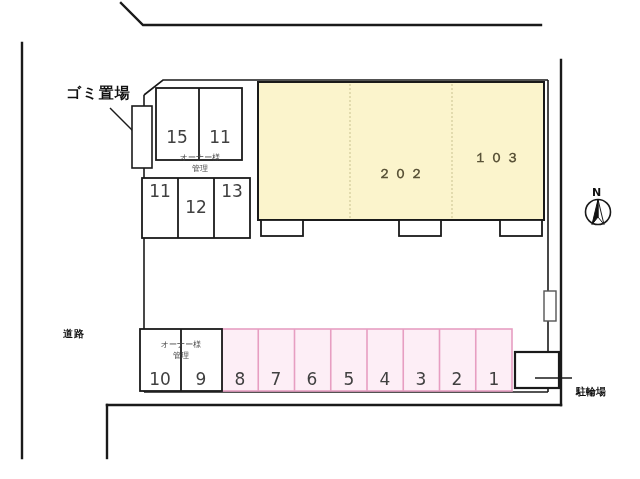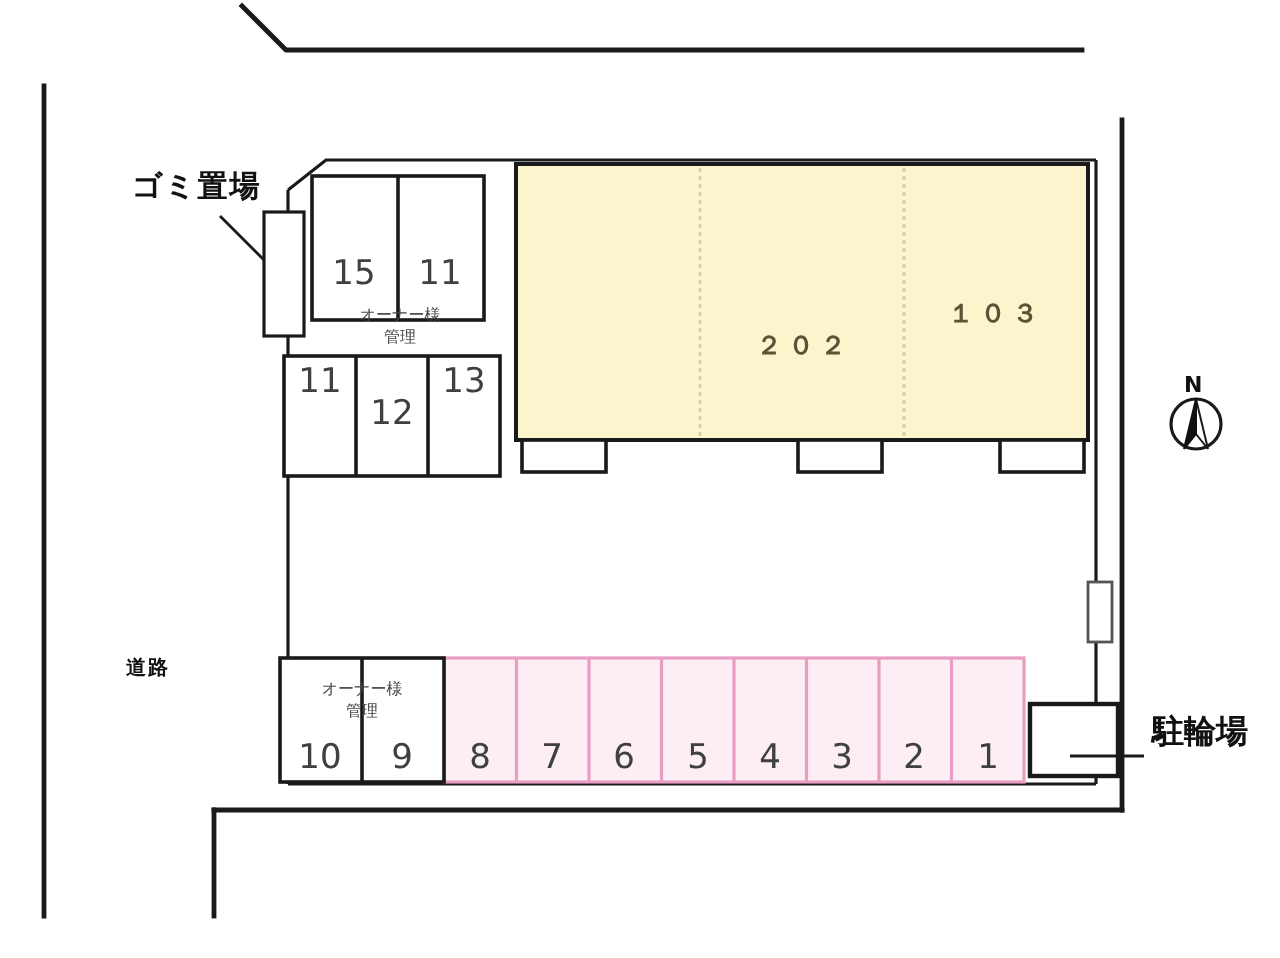--- a/index.html
+++ b/index.html
@@ -88,21 +88,21 @@
       <circle cx="598" cy="212" r="12.5" fill="#ffffff" stroke="#1a1a1a" stroke-width="1.6"></circle>
       <path d="M598 199.5 L604 224.5 L598 217 Z" fill="#ffffff" stroke="#1a1a1a" stroke-width="1"></path>
       <path d="M598 199.5 L592 224.5 L598 217 Z" fill="#111111" stroke="#111111" stroke-width="1"></path>
     </g>
   </svg>
 
   <div class="lbl" style="left:66px;top:84px;font-size:15px;letter-spacing:1px;">ゴミ置場</div>
 
   <div class="lbl" style="left:63px;top:327px;font-size:10px;letter-spacing:1px;">道路</div>
 
-  <div class="lbl" style="left:576px;top:356px;font-size:16px;letter-spacing:0px;">駐輪場</div>
+  <div class="lbl" style="left:576px;top:385px;font-size:10px;letter-spacing:0px;">駐輪場</div>
 
   <div class="lbl" style="left:592px;top:186px;font-size:11px;">N</div>
 
   <div class="unit" style="left:352px;top:129px;width:100px;">
     <div>２０２</div>
   </div>
   <div class="unit" style="left:452px;top:113px;width:92px;">
     <div>１０３</div>
   </div>
 

